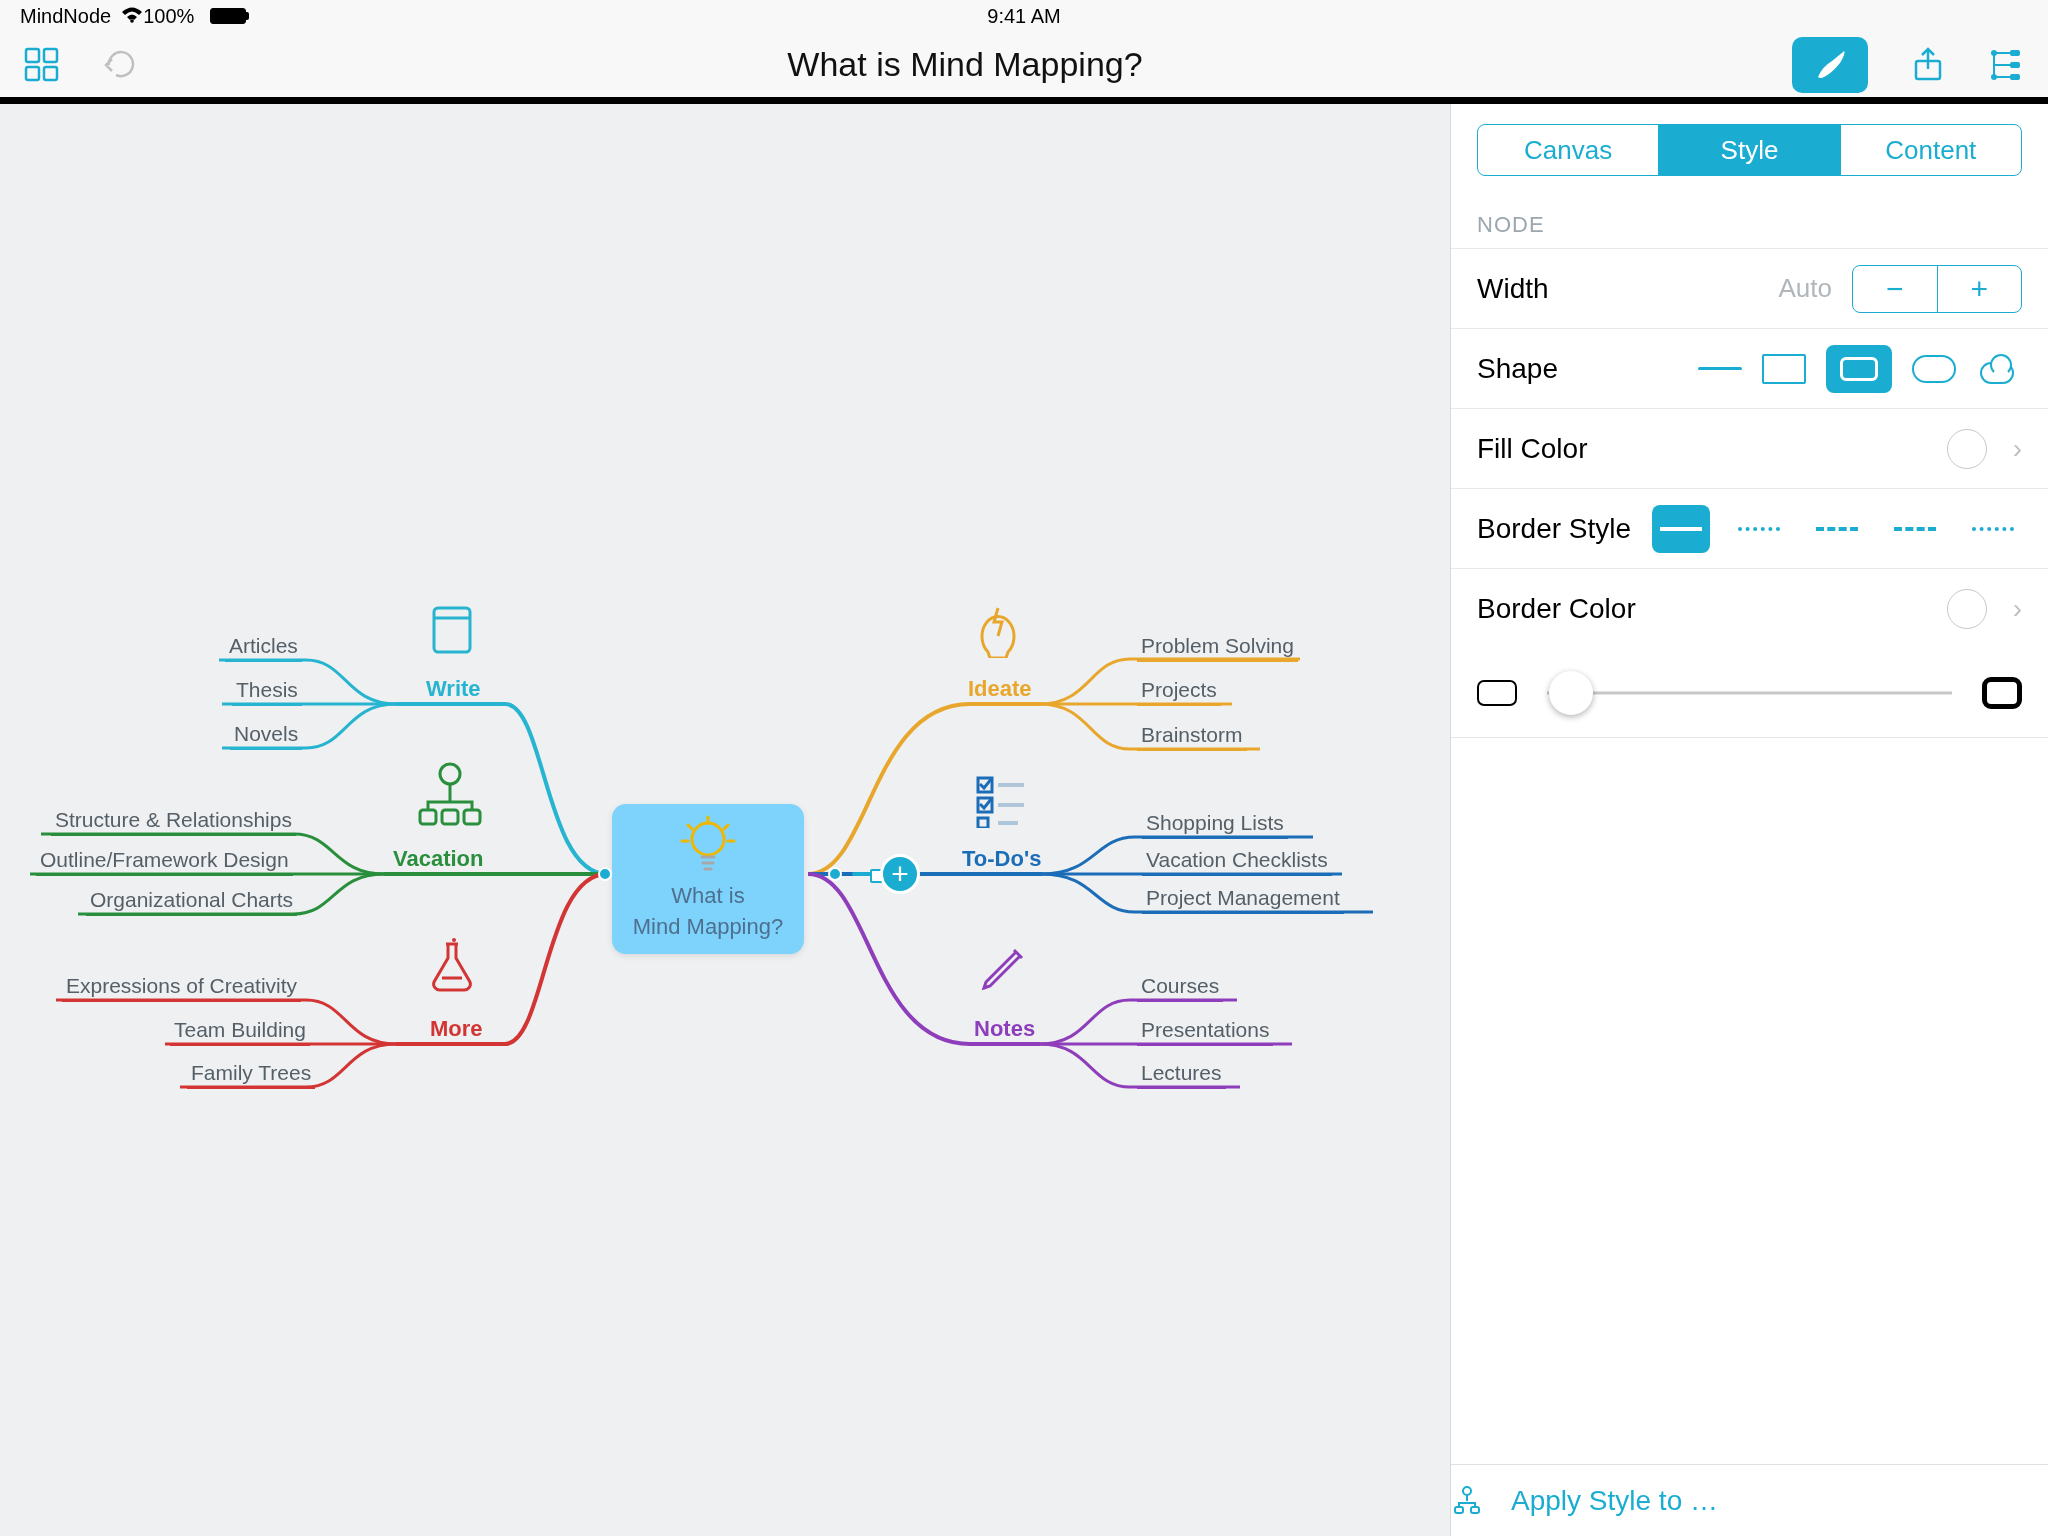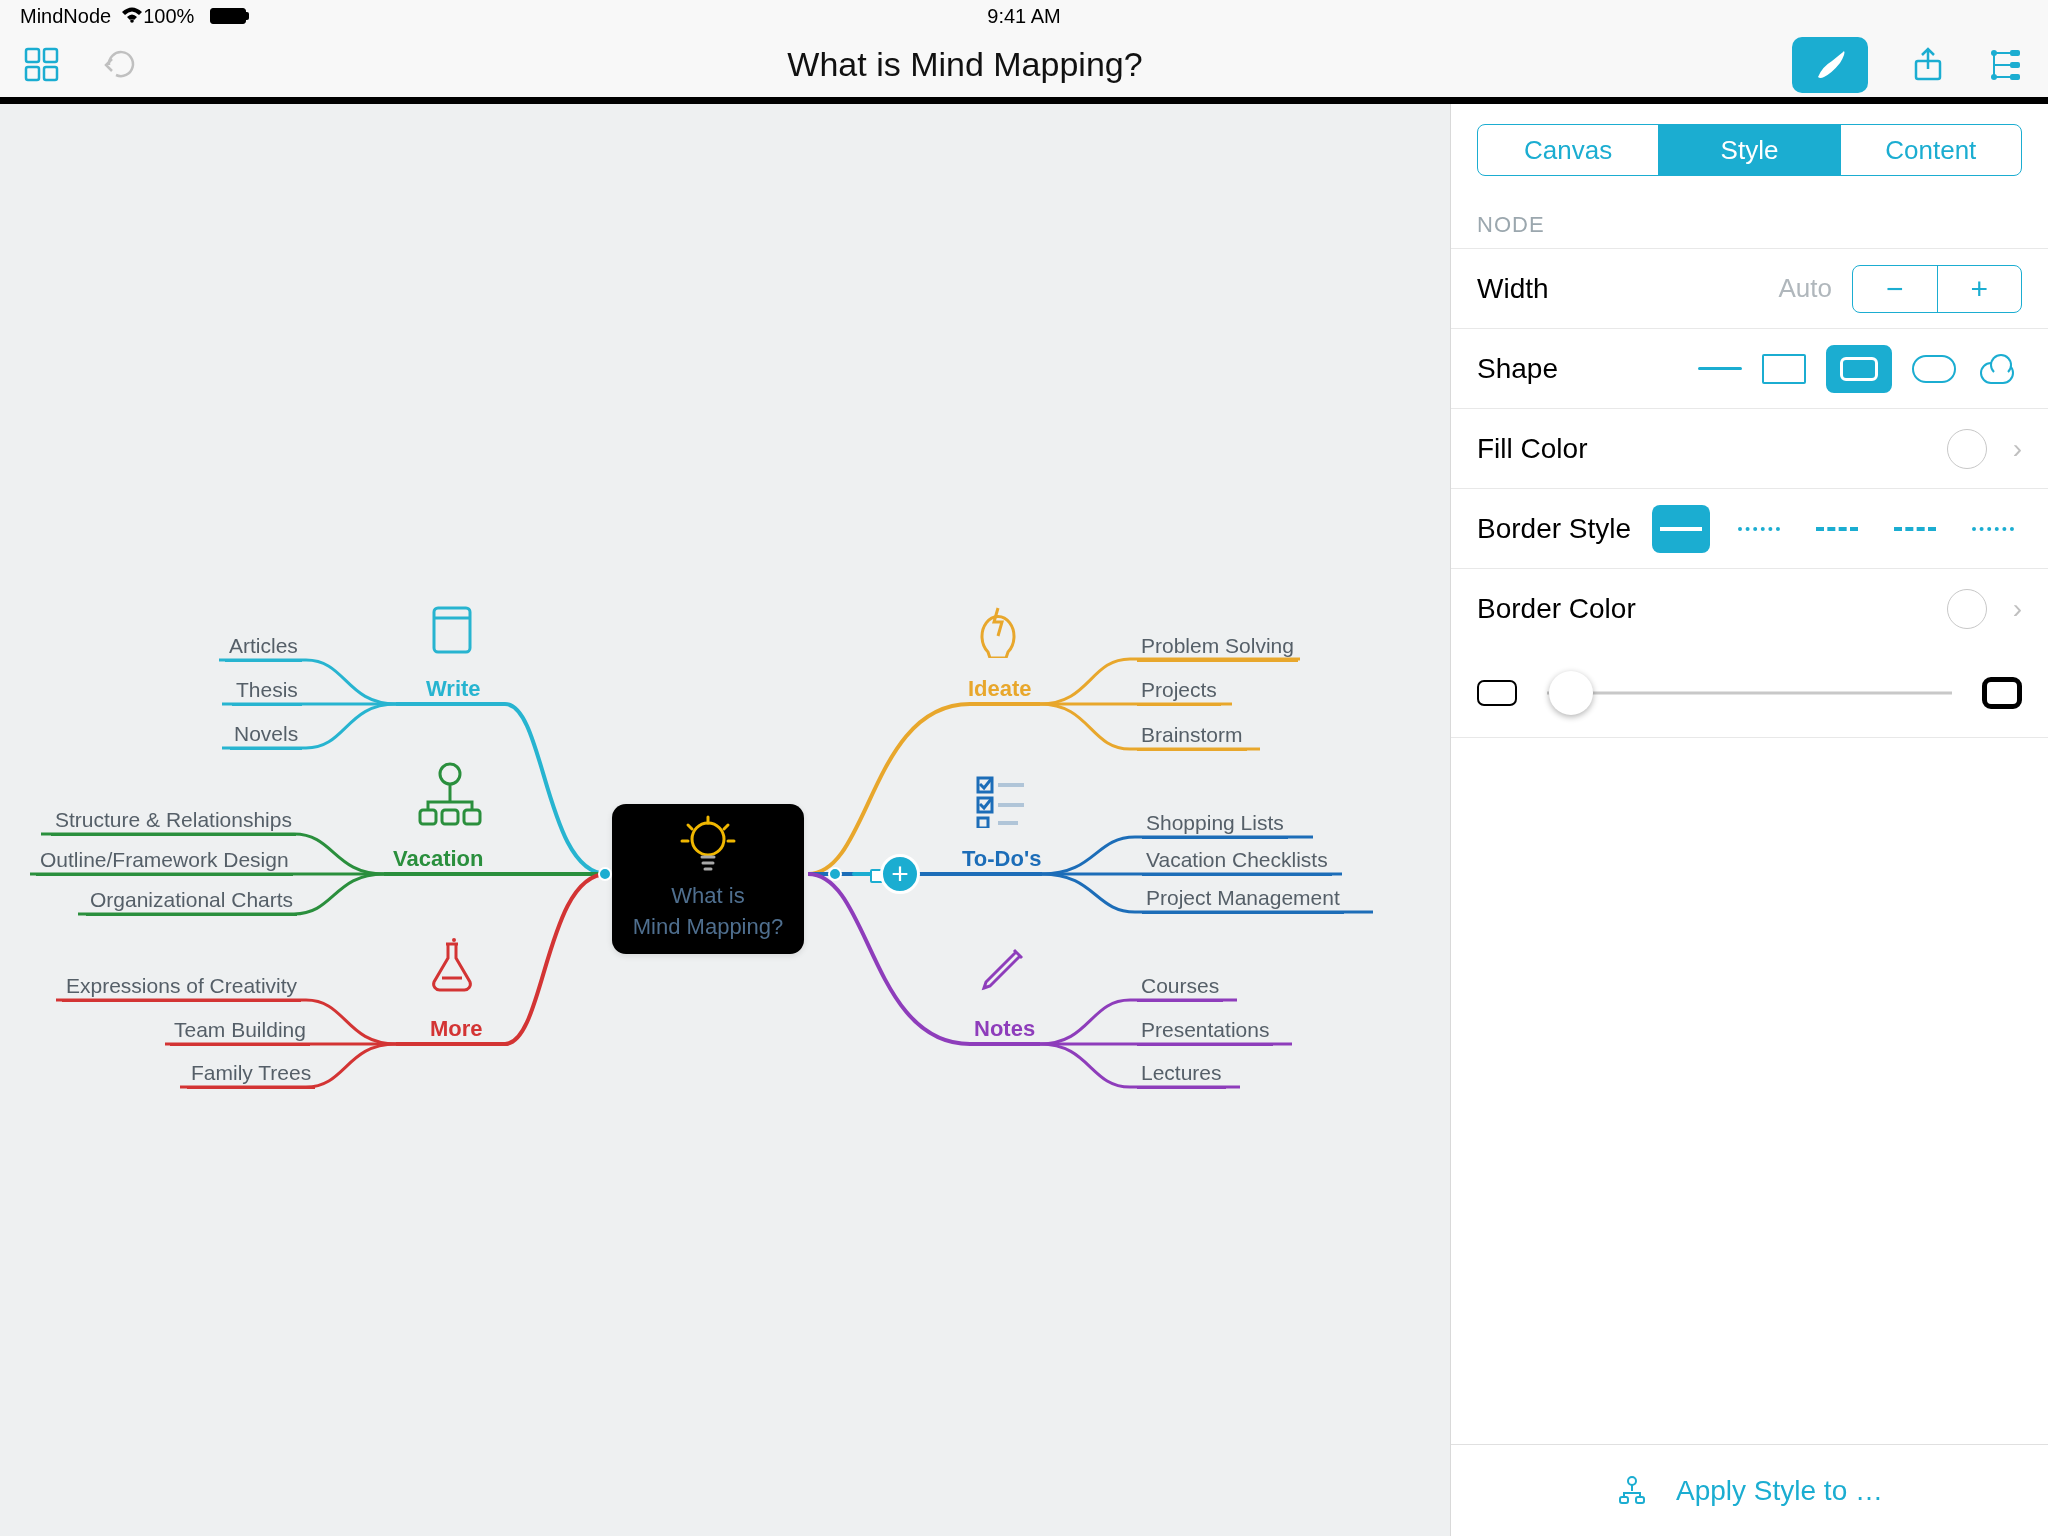--- a/index.html
+++ b/index.html
@@ -33,21 +33,21 @@
 
 
 .main { position:absolute; top:104px; left:0; right:0; bottom:0; display:flex; }
 .canvas-area { flex:1; background:#eef0f1; position:relative; }
 .inspector { width:598px; background:#fff; border-left:1px solid #d9d9d9; display:flex; flex-direction:column; }
 
 
 .mindmap-svg { position:absolute; top:0; left:0; width:100%; height:100%; }
 .central-node {
   position:absolute; left:612px; top:700px; width:192px; height:150px;
-  background:#000000; border-radius:14px; display:flex; flex-direction:column;
+  background:#7dd3fc; border-radius:14px; display:flex; flex-direction:column;
   align-items:center; justify-content:center; color:#4f6f8f; font-size:22px;
   box-shadow: 0 2px 6px rgba(0,0,0,0.1);
   text-align:center; line-height:1.4;
 }
 .central-node .bulb { width:60px; height:60px; margin-bottom:6px; color:#f0b700;}
 .node-dot { position:absolute; width:14px; height:14px; border-radius:50%; background:#1badd1; border:2px solid #fff; }
 .add-btn {
   position:absolute; width:40px; height:40px; border-radius:50%;
   background:#1badd1; color:#fff; display:flex; align-items:center; justify-content:center;
   font-size:30px; border:3px solid #fff; font-weight:300;
@@ -101,21 +101,21 @@
 .dash-dots .ln{ background:none; border-top:4px dotted #1badd1; height:0;}
 .dash-dash .ln{ background:none; border-top:4px dashed #1badd1; height:0;}
 
 .thickness-row{ height:90px; padding:0 26px; display:flex; align-items:center; gap:30px; border-bottom:1px solid #e8e8e8;}
 .thin-box{ width:40px; height:26px; border:2.5px solid #000; border-radius:7px;}
 .thick-box{ width:40px; height:32px; border:5px solid #000; border-radius:9px;}
 .slider{ flex:1; position:relative; height:40px;}
 .slider-track{ position:absolute; top:50%; left:0; right:0; height:3px; background:#c8c8c8; transform:translateY(-50%);}
 .slider-thumb{ position:absolute; left:0; top:50%; width:44px; height:44px; border-radius:50%; background:#fff; box-shadow:0 2px 6px rgba(0,0,0,0.3); transform:translate(-50%,-50%);}
 
-.apply-bar{ margin-top:auto; height:92px; border-top:1px solid #e0e0e0; display:flex; align-items:center; justify-content:center; gap:28px; color:#1badd1; font-size:28px; cursor:pointer;}
+.apply-bar{ margin-top:auto; height:72px; border-top:1px solid #e0e0e0; display:flex; align-items:center; justify-content:flex-start; gap:28px; color:#1badd1; font-size:28px; cursor:pointer;}
 </style>
 </head>
 <body>
 
 <div class="statusbar">
   <div class="left">
     <span>MindNode</span>
     <span>
       <svg width="22" height="16" viewBox="0 0 22 16">
           <path d="M1 5 Q11 -4 21 5 L18 8 Q11 1 4 8 Z M6 10 Q11 5 16 10 L13 13 Q11 11 9 13 Z" fill="#000"></path>

